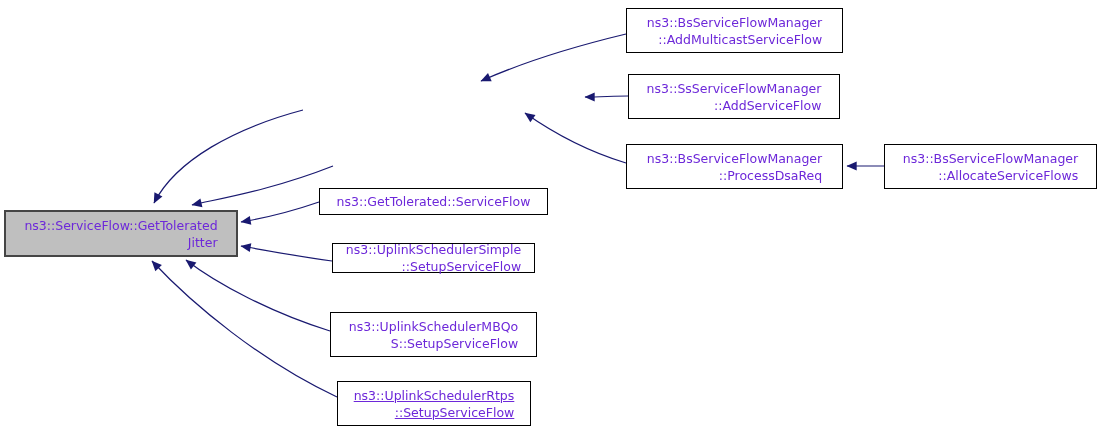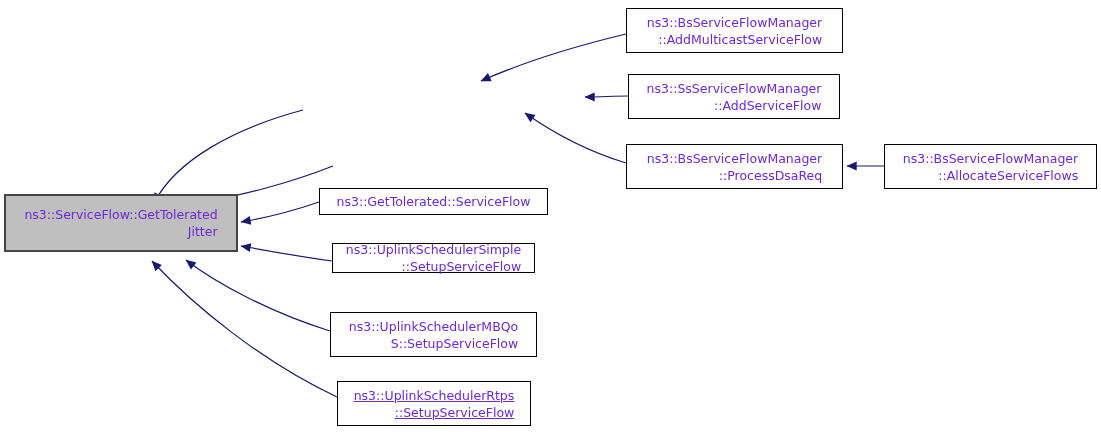--- a/index.html
+++ b/index.html
@@ -35,21 +35,21 @@
     line-height: 17px;
     cursor: pointer;
   }
 
   .node.highlighted {
     background: #bfbfbf;
     border: 2px solid #454545;
   }
 
   
-  #n-get-tolerated-jitter      { left: 4px;   top: 194px; width: 234px; height: 58px; }
+  #n-get-tolerated-jitter      { left: 4px;   top: 210px; width: 234px; height: 47px; }
   #n-copy-parameters-from      { left: 289px; top: 83px;  width: 292px; height: 27px; }
   #n-operator-assign           { left: 325px; top: 139px; width: 213px; height: 27px; }
   #n-service-flow-ctor         { left: 319px; top: 188px; width: 229px; height: 27px; }
   #n-uplink-simple-setup       { left: 332px; top: 243px; width: 203px; height: 30px; }
   #n-uplink-mbqos-setup        { left: 330px; top: 312px; width: 207px; height: 45px; }
   #n-uplink-rtps-setup         { left: 337px; top: 381px; width: 194px; height: 45px; text-decoration: underline; }
   #n-bs-add-multicast          { left: 626px; top: 8px;   width: 217px; height: 45px; }
   #n-ss-add-service-flow       { left: 628px; top: 74px;  width: 212px; height: 45px; }
   #n-bs-process-dsa-req        { left: 626px; top: 144px; width: 217px; height: 45px; }
   #n-bs-allocate-service-flows { left: 884px; top: 144px; width: 213px; height: 45px; }

